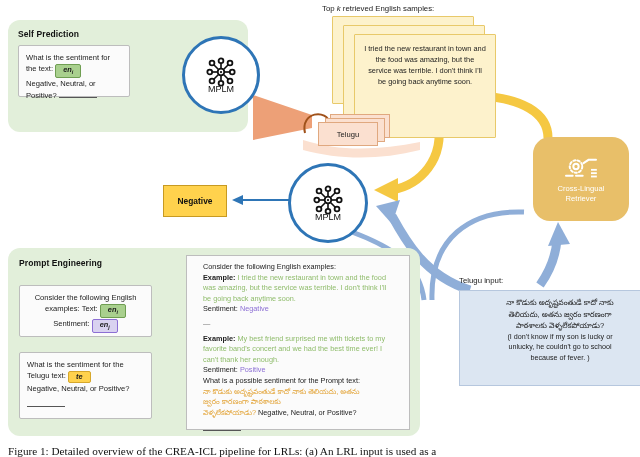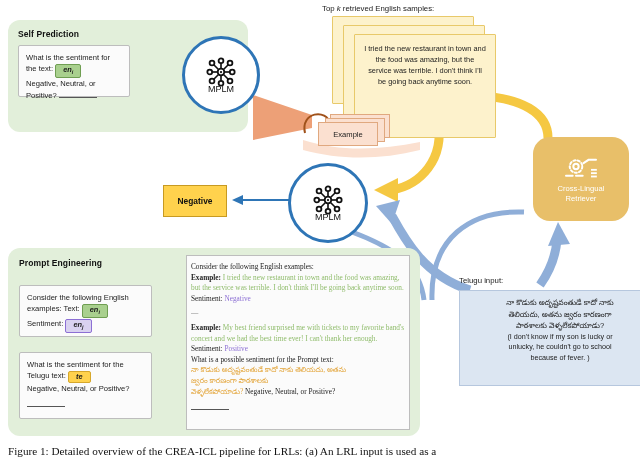--- a/index.html
+++ b/index.html
@@ -52,22 +52,22 @@
 
   
   .telugu-label{font-size:7.8px;color:#1a1a1a;}
   .telugu-box{background:#dce6f2;border:1px solid #b6c7de;box-sizing:border-box;
               padding:6px 7px;text-align:center;}
   .te-main{font-size:7.6px;line-height:11.5px;color:#1b1b1b;}
   .te-gloss{font-size:7.2px;line-height:10.5px;color:#1b1b1b;}
 
   
   .bigbox{background:#fbfbfb;border:1px solid #bdbdbd;
-          font-size:7.3px;line-height:10.6px;color:#222;padding:6px 4px;
-          box-sizing:border-box;font-family:Liberation Serif, serif;}
+          font-size:7.3px;line-height:10.6px;color:#222;padding:6px 16px;
+          box-sizing:border-box;}
   .ex-green{color:#8fbc6b;}
   .lab-purple{color:#8c6fd4;}
   .te-orange{color:#e3a53a;}
   .dash{color:#777;letter-spacing:1px;}
 
   
   .caption{font-family:"Liberation Serif","DejaVu Serif",serif;font-size:11.2px;
            color:#111;white-space:nowrap;}
 
   svg{overflow:visible;}
@@ -166,21 +166,21 @@
 
 <div class="abs ycard" style="left:332px;top:16px;width:140px;height:86px;"></div>
 <div class="abs ycard" style="left:343px;top:25px;width:140px;height:90px;"></div>
 <div class="abs ycard" style="left:354px;top:34px;width:140px;height:102px;">
   <div class="ycard-text">I tried the new restaurant in town and the food was amazing, but the service was terrible. I don't think I'll be going back anytime soon.</div>
 </div>
 
 <div class="abs ncard" style="left:330px;top:114px;width:58px;height:22px;"></div>
 <div class="abs ncard" style="left:325px;top:118px;width:58px;height:22px;"></div>
 <div class="abs ncard" style="left:318px;top:122px;width:58px;height:22px;display:flex;align-items:center;justify-content:center;">
-  <span class="ncard-text">Example</span>
+  <span class="ncard-text">Telugu</span>
 </div>
 
 <div class="abs retriever" style="left:533px;top:137px;width:96px;height:84px;">
   <svg width="40" height="30" viewBox="0 0 48 36">
     <g stroke="#ffffff" stroke-width="2.4" fill="none" stroke-linecap="round">
       <circle cx="18" cy="15" r="7.5" stroke-dasharray="2.6 2.6"></circle>
       <circle cx="18" cy="15" r="3.2"></circle>
       <path d="M27,11 L33,7 L42,7"></path>
       <path d="M6,26 L14,26"></path>
         <path d="M18,26 L26,26"></path>
@@ -237,21 +237,21 @@
   <div class="te-main">పాఠశాలకు వెళ్ళలేకపోయాడు?</div>
   <div class="te-gloss">(I don't know if my son is lucky or</div>
   <div class="te-gloss">unlucky, he couldn't go to school</div>
   <div class="te-gloss">because of fever. )</div>
 </div>
 
 <div class="abs green-panel" style="left:8px;top:248px;width:412px;height:188px;"></div>
 
 <div class="abs panel-title" style="left:19px;top:258px;">Prompt Engineering</div>
 
-<div class="abs wcard" style="left:19px;top:285px;width:133px;height:52px;">
+<div class="abs wcard" style="left:19px;top:285px;width:133px;height:52px;text-align:center;">
   <div>Consider the following English</div>
   <div>
     <span>examples: Text:</span>
     <span class="tok tok-en">
       <span>en</span><span class="sub">i</span>
     </span>
   </div>
   <div>
     <span>Sentiment:</span>
     <span class="tok tok-enj">

